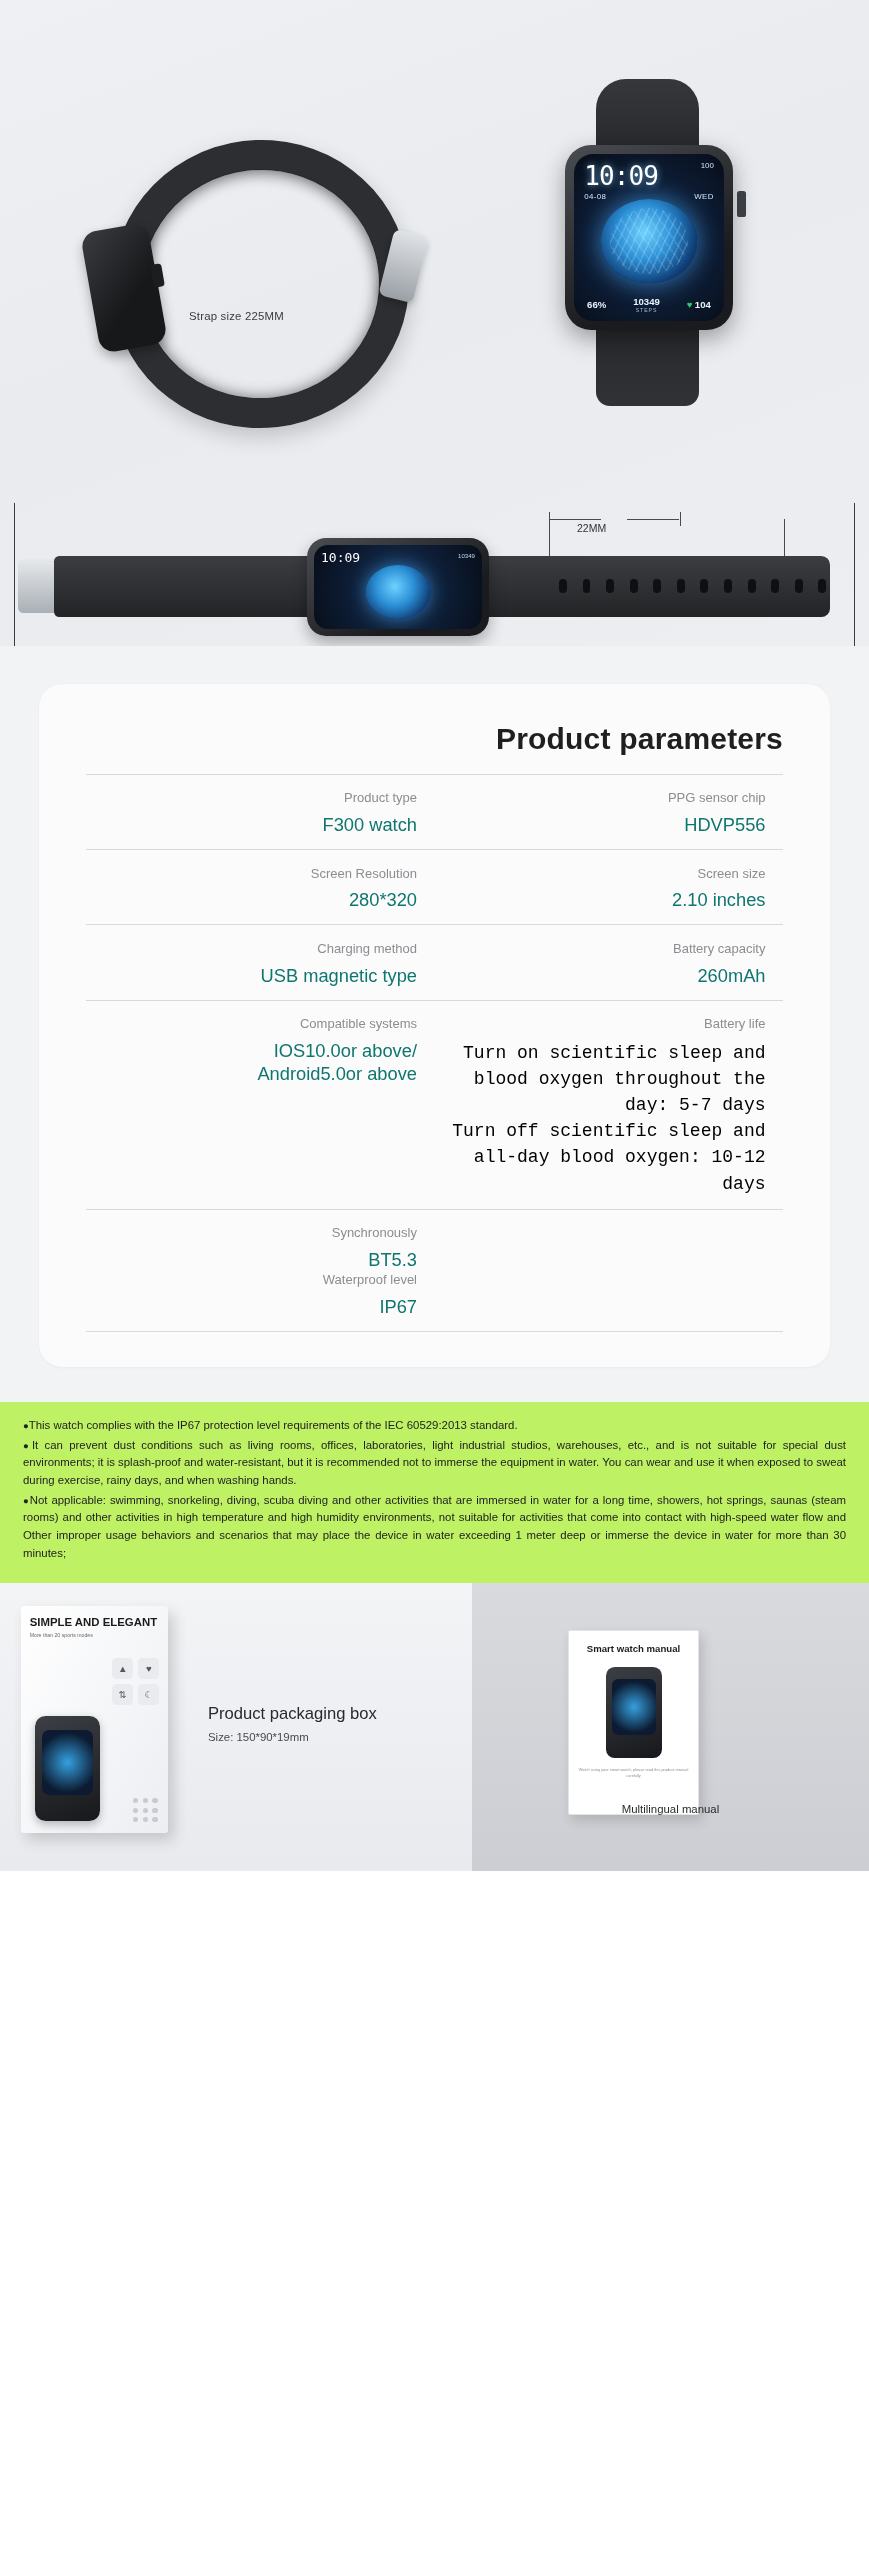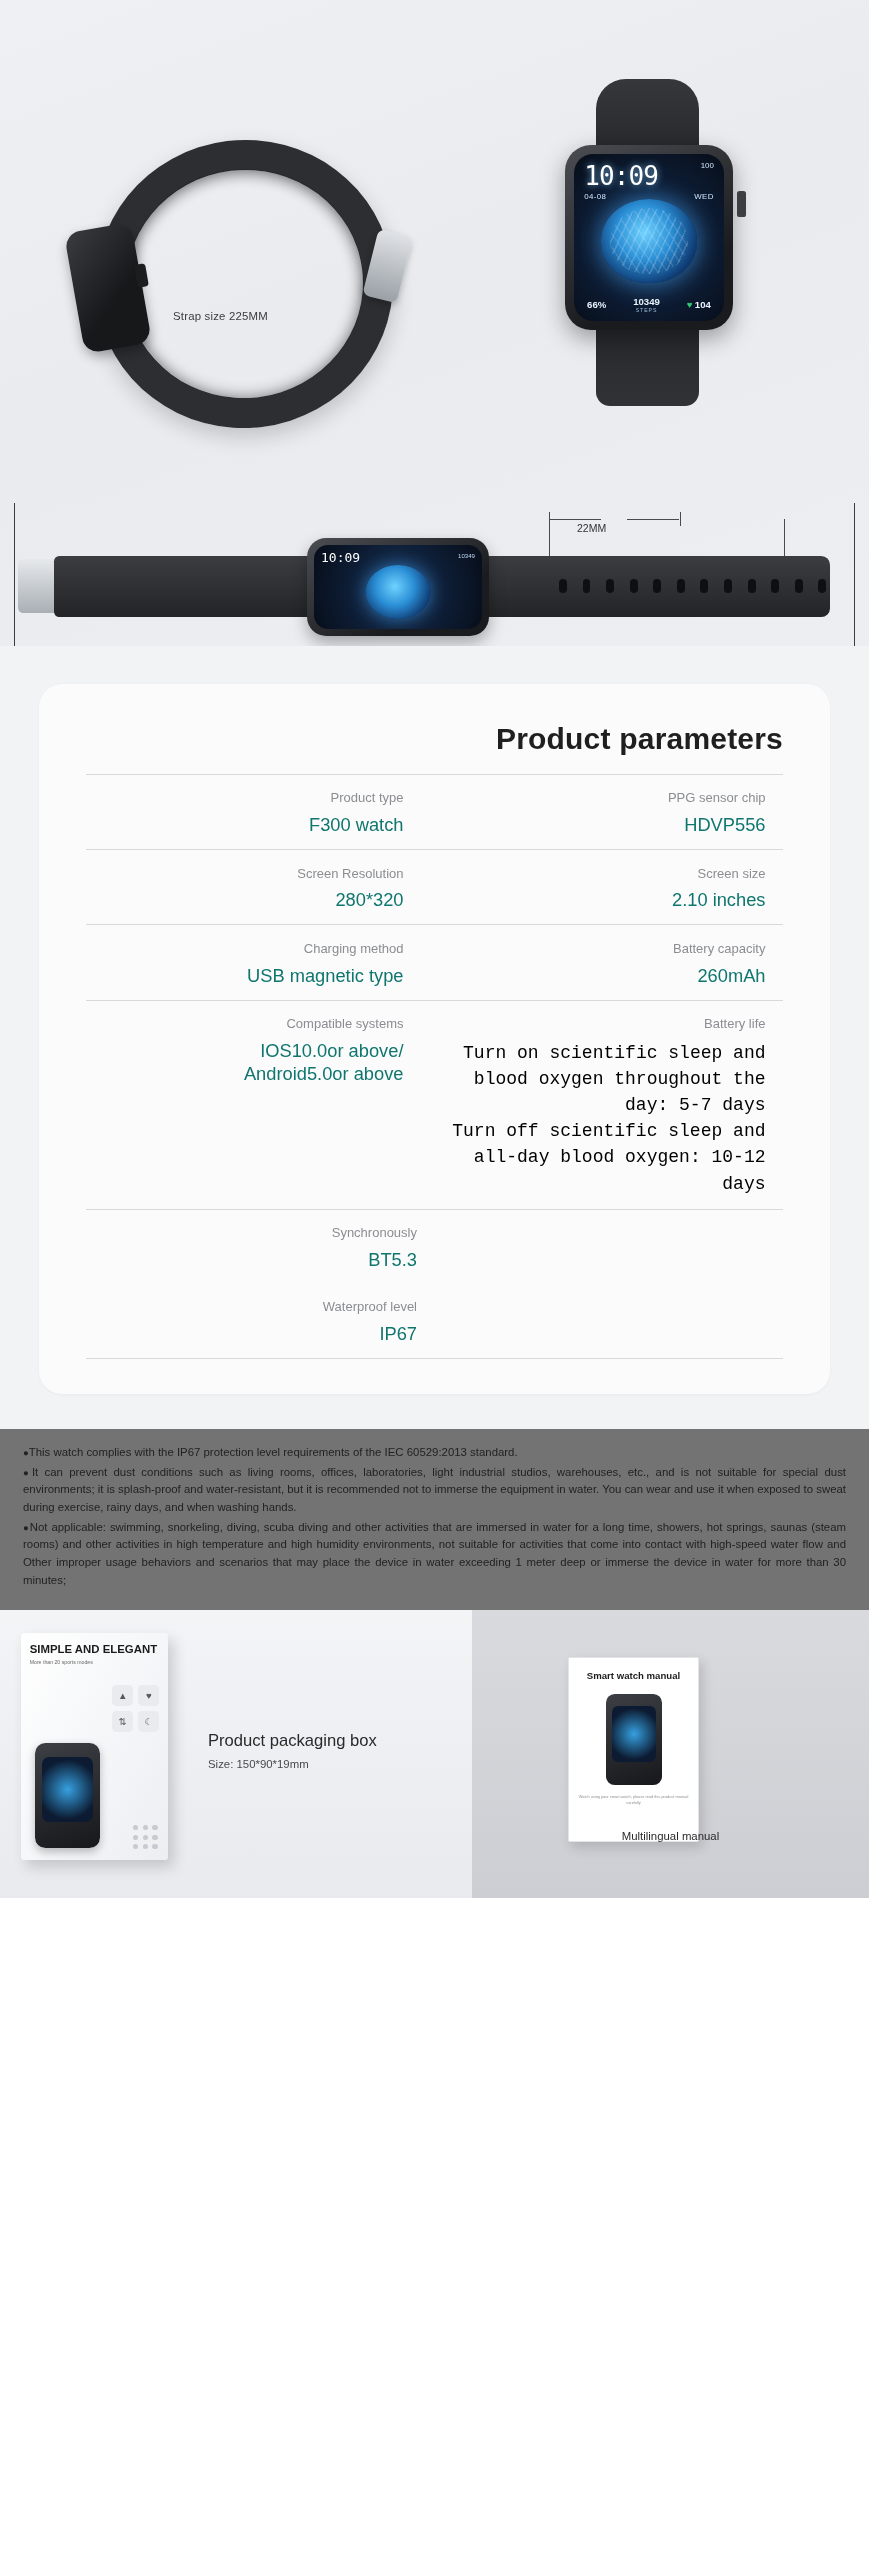--- a/index.html
+++ b/index.html
@@ -16,21 +16,21 @@
   .hero {
     position: relative;
     width: 869px;
     height: 646px;
     background: linear-gradient(160deg,#eef0f3 0%, #e9ebef 45%, #eceef1 100%);
     overflow: hidden;
   }
   .hero-top { position: relative; height: 524px; }
 
   
-  .coil-wrap { position: absolute; left: 70px; top: 131px; width: 349px; height: 314px; }
+  .coil-wrap { position: absolute; left: 86px; top: 131px; width: 349px; height: 314px; }
   .coil-outer {
     position: absolute; left: 26px; top: 8.7px;
     width: 297px; height: 288px;
     border-radius: 50%;
     border: 30px solid #2c2e31;
     background: transparent;
     box-shadow: inset 0 0 15.7px rgba(0,0,0,.45), 0 8.7px 21px rgba(0,0,0,.18);
     transform: rotate(-7deg);
   }
   .coil-inner-shadow{
@@ -175,29 +175,29 @@
   .mini-steps{ position:absolute; right:7px; top:7px; font-size:6.1px; color:#bcd9f5; }
 
   
   .params-section { background:#f2f3f5; padding: 38px 0 35px; text-align: right; }
   .params-card {
     width: 791px; margin: 0 auto; background:#fbfbfc; border-radius: 23px;
     padding: 38px 47px 35px; box-shadow: 0 0.9px 2.6px rgba(0,0,0,.04);
   }
   .params-title { font-size: 30px; font-weight: bold; color:#1f1f1f; letter-spacing:0.2px; }
   .params-rule { height:0.9px; background:#d8d9dc; margin: 17.5px 0 0; }
-  .prow { display:flex; border-bottom:0.9px solid #d8d9dc; padding: 15.7px 0 12.2px; gap: 27px; }
+  .prow { display:flex; border-bottom:0.9px solid #d8d9dc; padding: 15.7px 0 12.2px; }
   .prow:last-child{ border-bottom:0.9px solid #d8d9dc;flex-direction:column; }
   .pcell { width: 50%; padding-right: 17.5px; }
   .plabel { font-size: 13px; color:#8b8d91; margin-bottom: 8.7px; }
   .pvalue { font-size: 18.3px; color:#0f766e; line-height:1.25; }
   .pvalue.small { font-size: 18px; line-height: 1.45; color:#000000;font-family:Liberation Mono, monospace; }
 
   
-  .notes { padding: 15.7px 23px 19px; font-size: 11.4px; line-height: 1.55; color:#222; background:#737373; }
+  .notes { padding: 15.7px 23px 19px; font-size: 11.4px; line-height: 1.55; color:#222; background:#bef264; }
   .notes p { margin-bottom: 1.7px; text-align: justify; }
   .bullet { font-size: 9.6px; }
 
   
   .bottom { display:flex; height: 288px; }
   .box-side { width: 472px; background: linear-gradient(180deg,#f3f4f6,#e9eaee); position:relative; }
   .manual-side { width: 397px; background: linear-gradient(180deg,#d9dade,#cdced3); position:relative; }
 
   .pkgbox {
     position:absolute; left: 21px; top: 23px; width: 147px; height: 227px;

